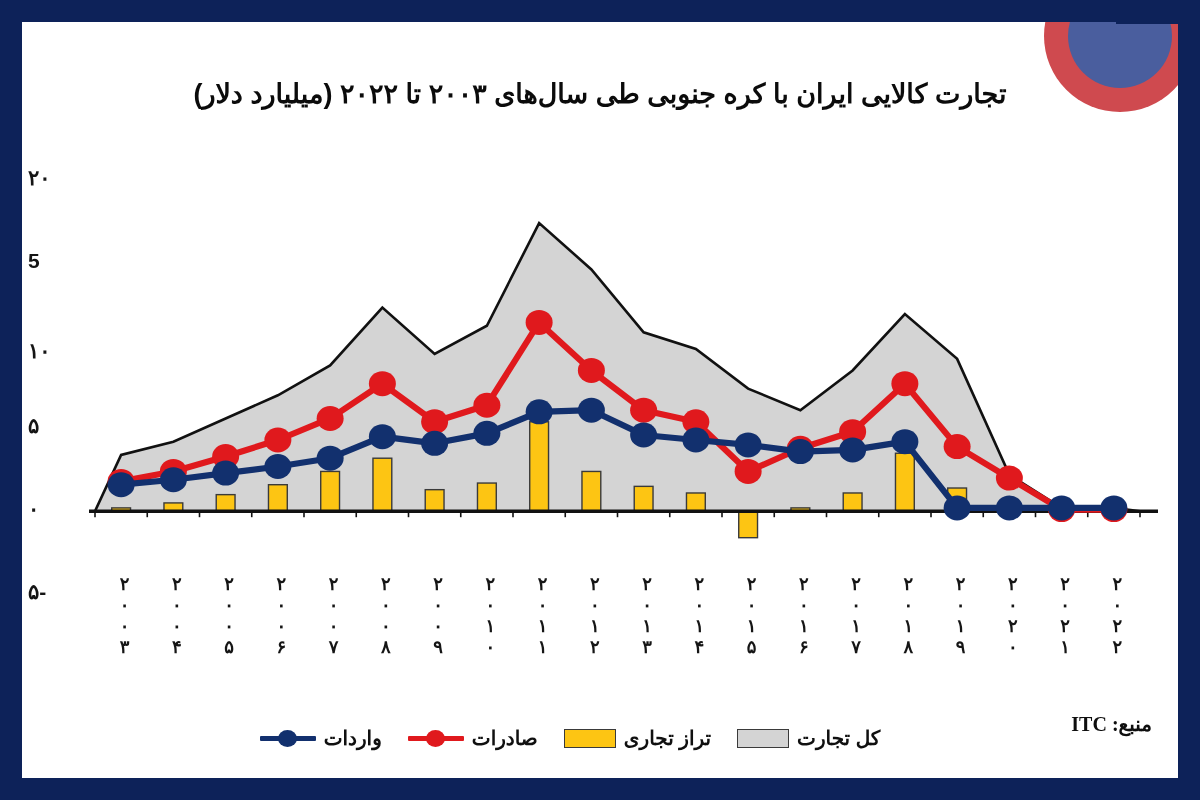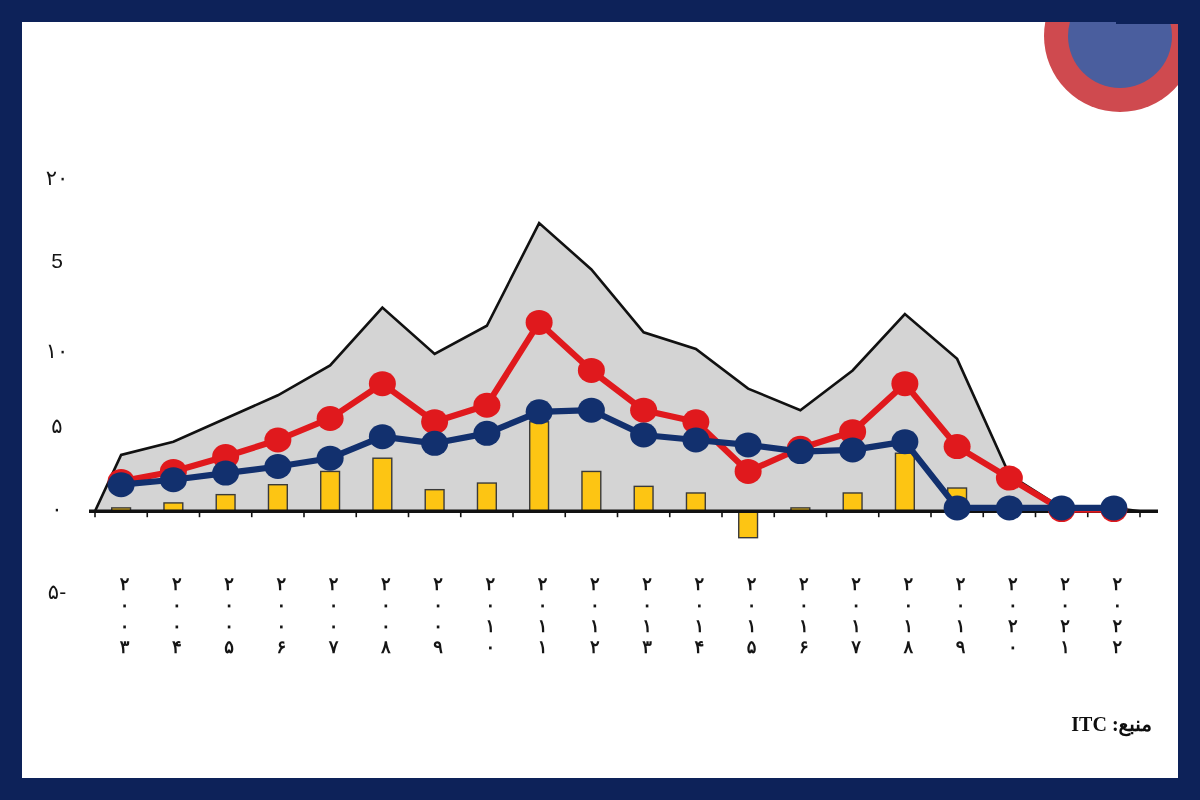--- a/index.html
+++ b/index.html
@@ -70,23 +70,23 @@
     position:absolute;
     left:0;top:0;
     width:1156px;height:756px;
   }
   svg.chart{position:absolute;left:0;top:0;}
 
   
   .ytick{
     position:absolute;
     width:58px;
-    text-align:center;
+    text-align:left;
     font-size:21px;
-    font-weight:normal;
+    font-weight:bold;
     color:#151515;
     direction:rtl;
   }
 
   
   .xlab{
     position:absolute;
     font-size:18px;
     font-weight:bold;
     color:#151515;
@@ -148,20 +148,21 @@
 </head>
 <body>
 
 <div id="page">
 
   <div class="card">
 
     <div class="deco-ring"></div>
     <div class="deco-inner"></div>
 
+    <div class="title">تجارت کالایی ایران با کره جنوبی طی سال‌های ۲۰۰۳ تا ۲۰۲۲ (میلیارد دلار)</div>
 
     <div class="plot-wrap">
       <svg class="chart" id="chart-svg" width="1156" height="756">
           <polygon points="73,489.2 99.125,432.89599999999996 151.375,419.648 203.625,396.464 255.875,373.28 308.125,343.472 360.375,285.512 412.625,331.88 464.875,303.728 517.125,201.05600000000004 569.375,247.42399999999998 621.625,310.352 673.875,326.912 726.125,366.656 778.375,388.18399999999997 830.625,348.44 882.875,292.136 935.125,336.848 987.375,452.768 1039.625,485.888 1091.875,485.888 1118,489.2" fill="#d4d4d4" stroke="none"></polygon>
           <polyline points="73,489.2 99.125,432.89599999999996 151.375,419.648 203.625,396.464 255.875,373.28 308.125,343.472 360.375,285.512 412.625,331.88 464.875,303.728 517.125,201.05600000000004 569.375,247.42399999999998 621.625,310.352 673.875,326.912 726.125,366.656 778.375,388.18399999999997 830.625,348.44 882.875,292.136 935.125,336.848 987.375,452.768 1039.625,485.888 1091.875,485.888 1118,489.2" fill="none" stroke="#111111" stroke-width="2.6" stroke-linejoin="miter"></polyline>
           <g>
             <rect x="89.72" y="485.888" width="18.81" height="3.312000000000012" fill="#fdc513" stroke="#3a3a3a" stroke-width="1.4"></rect>
             <rect x="141.97" y="480.92" width="18.81" height="8.279999999999973" fill="#fdc513" stroke="#3a3a3a" stroke-width="1.4"></rect>
             <rect x="194.22" y="472.64" width="18.81" height="16.560000000000002" fill="#fdc513" stroke="#3a3a3a" stroke-width="1.4"></rect>
             <rect x="246.47" y="462.704" width="18.81" height="26.49599999999998" fill="#fdc513" stroke="#3a3a3a" stroke-width="1.4"></rect>
@@ -275,19 +276,43 @@
           <div class="xlab" style="left: 767.375px; top: 551.2px;">۲۰۱۶</div>
           <div class="xlab" style="left: 819.625px; top: 551.2px;">۲۰۱۷</div>
           <div class="xlab" style="left: 871.875px; top: 551.2px;">۲۰۱۸</div>
           <div class="xlab" style="left: 924.125px; top: 551.2px;">۲۰۱۹</div>
           <div class="xlab" style="left: 976.375px; top: 551.2px;">۲۰۲۰</div>
           <div class="xlab" style="left: 1028.62px; top: 551.2px;">۲۰۲۱</div>
           <div class="xlab" style="left: 1080.88px; top: 551.2px;">۲۰۲۲</div>
         </div>
     </div>
 
+    <div class="legend" id="legend">
+        <div class="leg-item">
+          <div class="swatch-line">
+            <div class="bar" style="background: rgb(18, 48, 110);"></div>
+            <div class="dot" style="background: rgb(18, 48, 110);"></div>
+          </div>
+          <span class="leg-label">واردات</span>
+        </div>
+        <div class="leg-item">
+          <div class="swatch-line">
+            <div class="bar" style="background: rgb(224, 25, 29);"></div>
+            <div class="dot" style="background: rgb(224, 25, 29);"></div>
+          </div>
+          <span class="leg-label">صادرات</span>
+        </div>
+        <div class="leg-item">
+          <div class="swatch-box" style="background: rgb(253, 197, 19);"></div>
+          <span class="leg-label">تراز تجاری</span>
+        </div>
+        <div class="leg-item">
+          <div class="swatch-box" style="background: rgb(212, 212, 212);"></div>
+          <span class="leg-label">کل تجارت</span>
+        </div>
+      </div>
 
     <div class="source">منبع: ITC</div>
 
   </div>
 
   <div class="deco-navy-block"></div>
 </div>
 
 </body></html>

